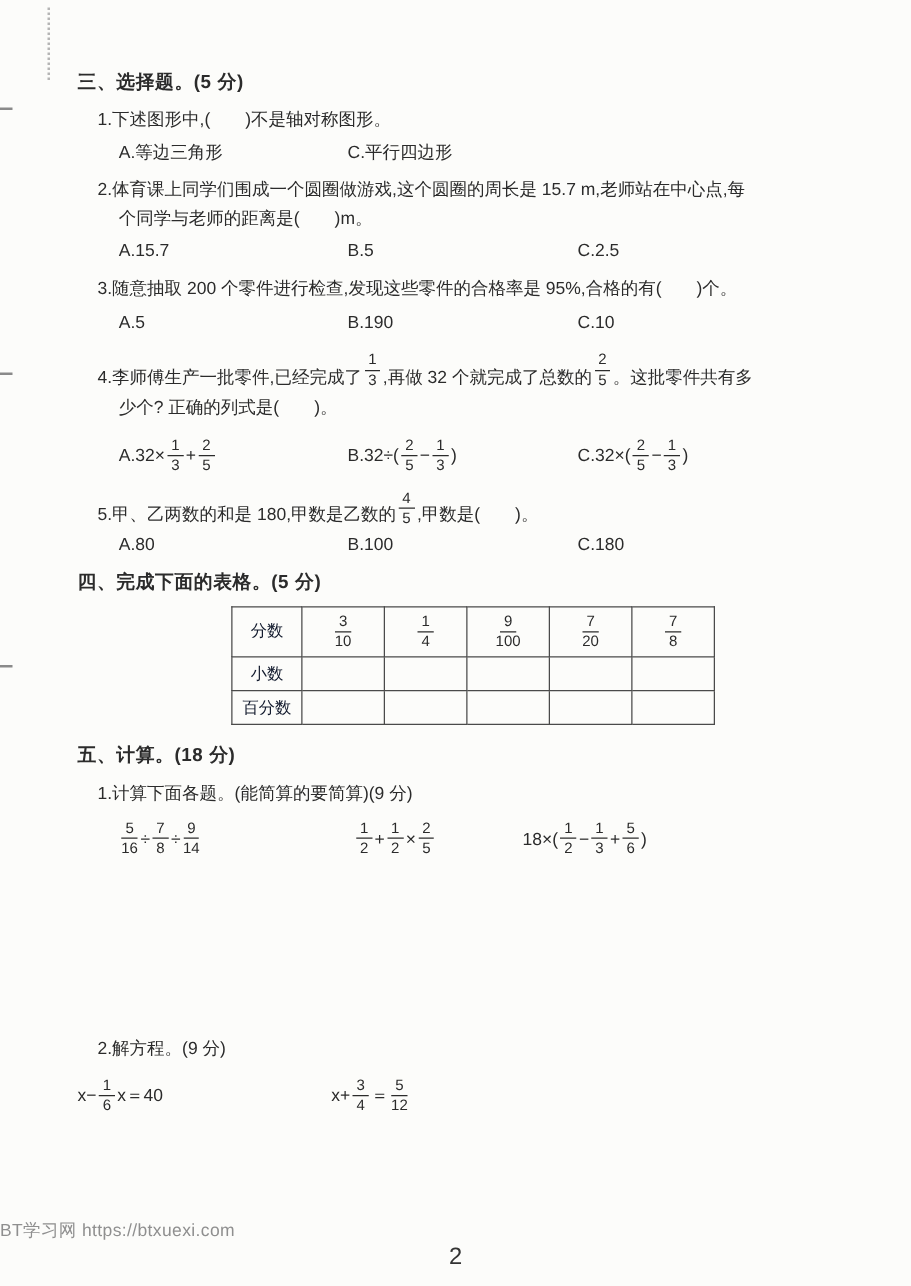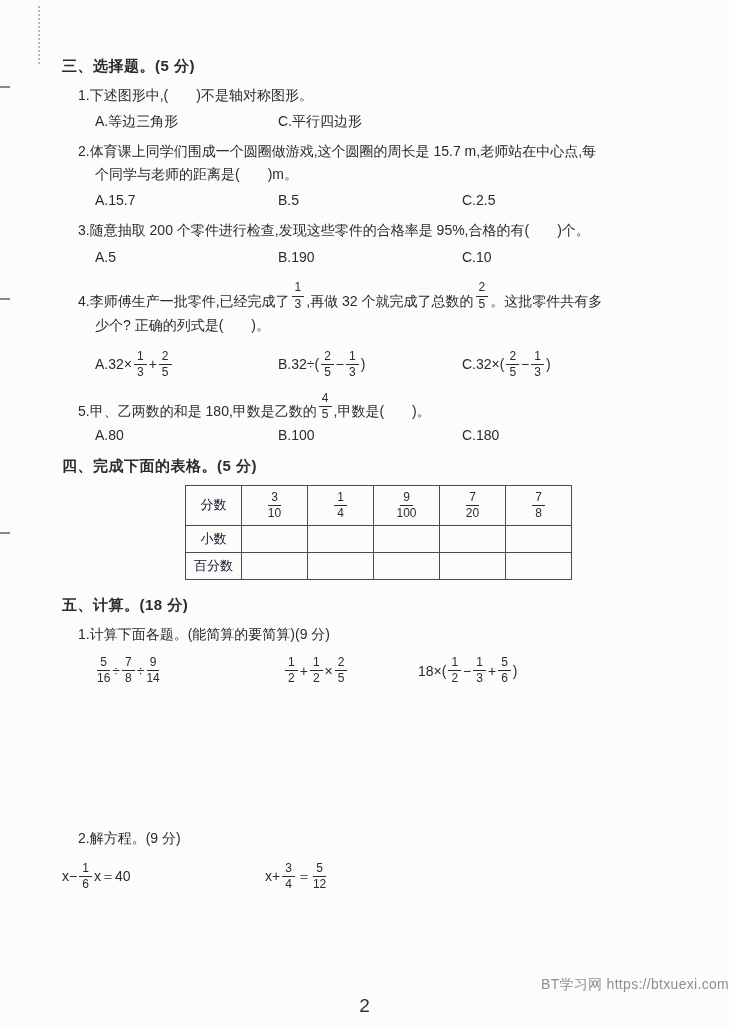--- a/index.html
+++ b/index.html
@@ -52,21 +52,21 @@
   .expr-row .expr:nth-child(2){ width:135px; }
 
   .eq-row { display:flex; margin-top:14px; }
   .eq-row .expr { display:inline-flex; align-items:center; white-space:pre; }
   .eq-row .expr:nth-child(1){ width:203px; }
   .eq-row .expr:nth-child(2){ width:167px; }
 
   .work-space-1 { height:142px; }
   .work-space-2 { height:8px; }
 
-  .footer { position:absolute; left:0; width:729px; top:976px; text-align:right; color:#8f8f8f; font-size:14px; letter-spacing:0.3px; }
+  .footer { position:absolute; left:0; width:729px; top:976px; text-align:left; color:#8f8f8f; font-size:14px; letter-spacing:0.3px; }
   .pagenum { position:absolute; left:0; width:729px; top:995px; text-align:center; color:#333; font-size:19px; }
 </style>
 </head>
 <body>
 
 <div class="page">
 
   <div class="edge-mark m1"></div>
   <div class="edge-mark m2"></div>
   <div class="edge-mark m3"></div>

